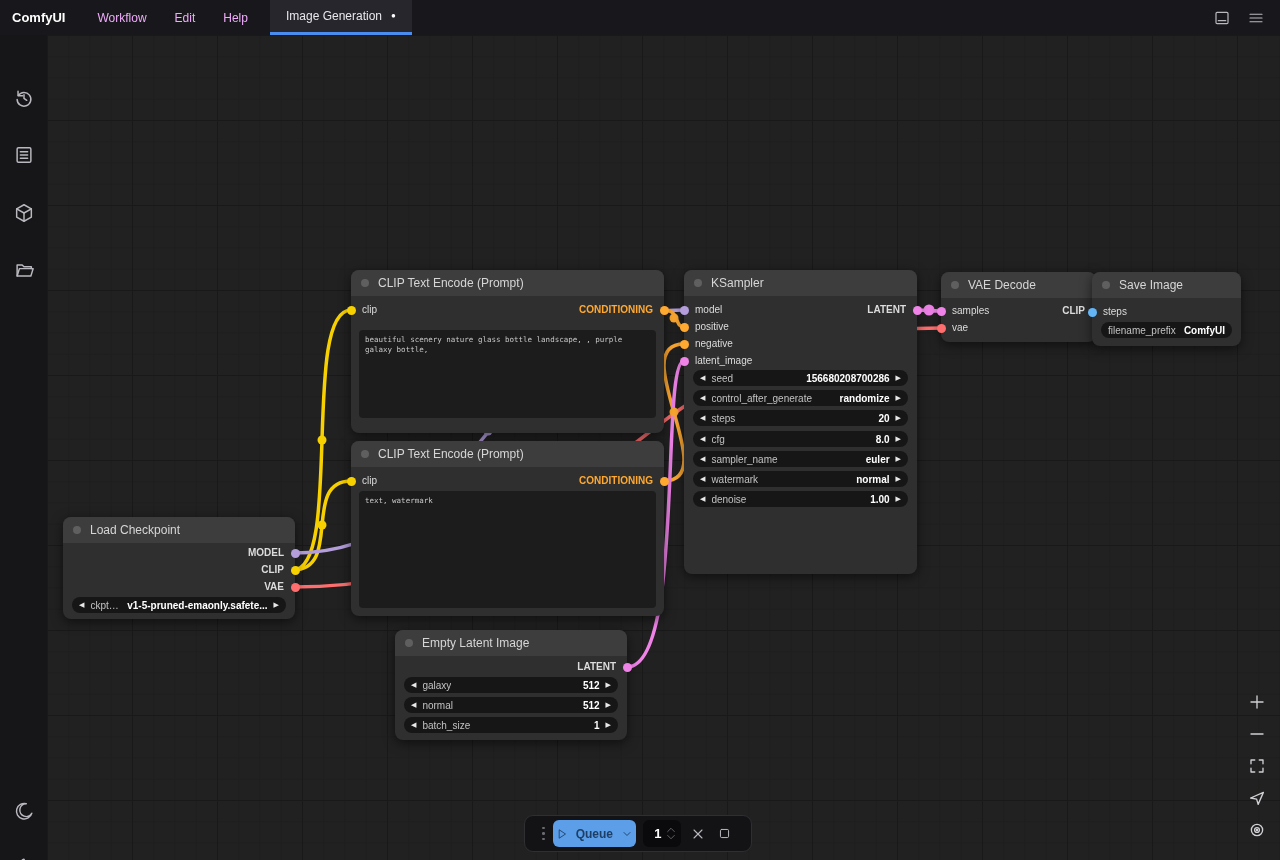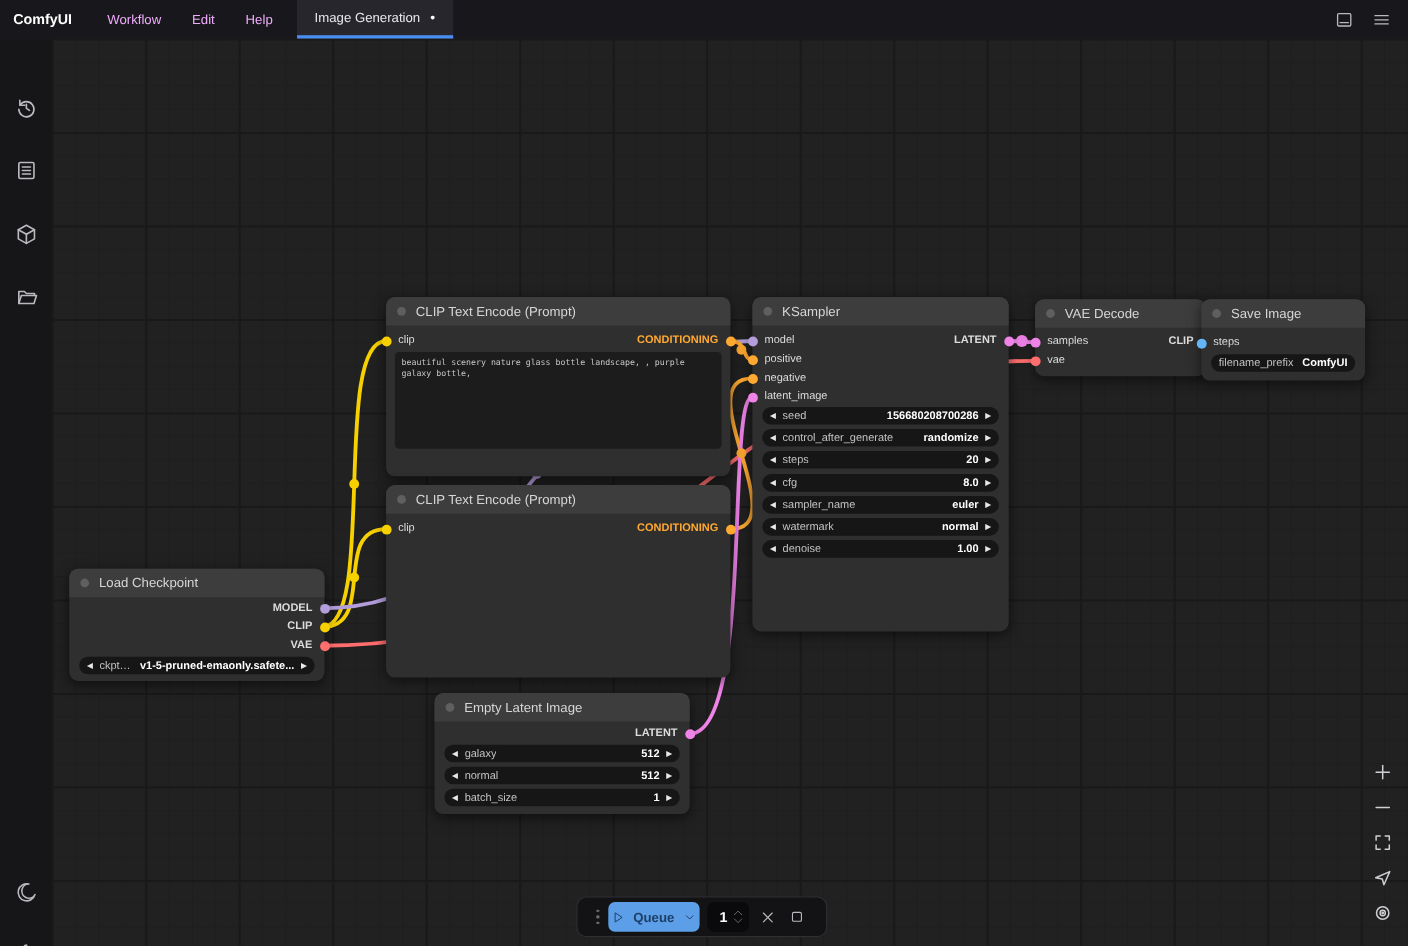--- a/index.html
+++ b/index.html
@@ -197,32 +197,33 @@
 
 <div class="node" style="left:351px;top:270px;width:313px;height:163px">
   <div class="node-header">
     <span class="collapse-dot"></span>
     <span class="node-title">CLIP Text Encode (Prompt)</span>
   </div>
   <div class="slot in" style="top:32px">clip</div>
   <span class="port l" style="top:35.5px;background:#F7D000"></span>
   <div class="slot out cond" style="top:32px">CONDITIONING</div>
   <span class="port r" style="top:35.5px;background:#FFA931"></span>
-  <div class="prompt" style="top:50px;height:88px">beautiful scenery nature glass bottle landscape, , purple galaxy bottle,</div>
+  <div class="prompt" style="top:60px;height:88px">beautiful scenery nature glass bottle landscape, , purple galaxy bottle,</div>
 </div>
 
 <div class="node" style="left:351px;top:441px;width:313px;height:175px">
   <div class="node-header">
     <span class="collapse-dot"></span>
     <span class="node-title">CLIP Text Encode (Prompt)</span>
   </div>
   <div class="slot in" style="top:32px">clip</div>
   <span class="port l" style="top:35.5px;background:#F7D000"></span>
   <div class="slot out cond" style="top:32px">CONDITIONING</div>
   <span class="port r" style="top:35.5px;background:#FFA931"></span>
+  <div class="prompt" style="top:50px;height:117px">text, watermark</div>
 </div>
 
 <div class="node" style="left:684px;top:270px;width:233px;height:304px">
   <div class="node-header">
     <span class="collapse-dot"></span>
     <span class="node-title">KSampler</span>
   </div>
   <div class="slot in" style="top:32px">model</div>
   <span class="port l" style="top:35.5px;background:#B39DDB"></span>
   <div class="slot in" style="top:49px">positive</div>

